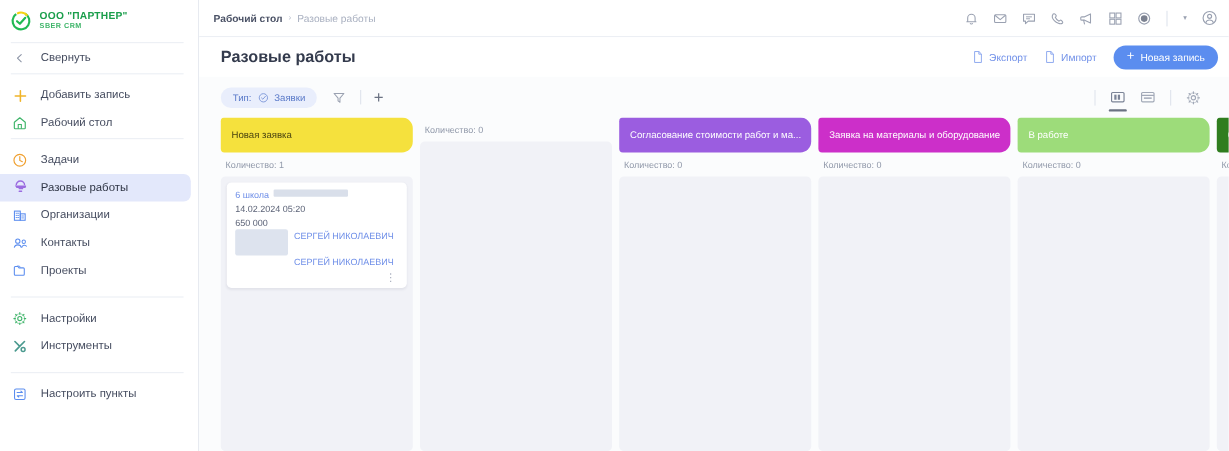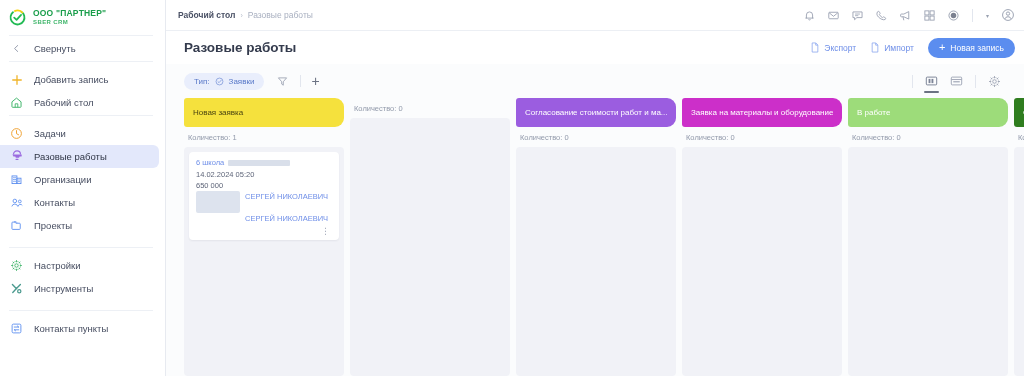--- a/index.html
+++ b/index.html
@@ -126,21 +126,21 @@
     padding: 5px;
   }
 
   .card {
     background: #ffffff;
     border-radius: 4px;
     padding: 6px 7px 3px 7px;
     box-shadow: 0 1px 2px rgba(40,48,70,.07);
     cursor: pointer;
   }
-  .card-title-row { display: flex; align-items: center; gap: 4px; }
+  .card-title-row { display: flex; gap: 4px; }
   .card-title { font-size: 7.5px; color: #6f8fe8; white-space: nowrap; }
   .redact { background: #d9dfea; border-radius: 1px; height: 6px; }
   .redact-title { flex: 1; max-width: 62px; }
   .card-date { font-size: 7.5px; color: #5d6478; margin-top: 3px; }
   .card-amount { font-size: 7.5px; color: #5d6478; margin-top: 2px; }
   .card-people { display: flex; gap: 5px; margin-top: 1px; }
   .redact-block { width: 44px; height: 22px; flex: 0 0 44px; background: #dde3ee; border-radius: 2px; }
   .card-names { display: flex; flex-direction: column; gap: 13px; padding-top: 1px; }
   .card-name { font-size: 7.5px; color: #6f8fe8; white-space: nowrap; }
   .card-foot { display: flex; justify-content: flex-end; margin-top: 3px; }
@@ -287,21 +287,21 @@
     <div class="sb-sep"></div>
     <div class="sb-gap"></div>
 
     <div class="sb-item">
       <span class="sb-icon">
         <svg width="13" height="13" viewBox="0 0 16 16">
           <rect x="2.6" y="2.6" width="10.8" height="10.8" rx="1.6" fill="none" stroke="#5b8def" stroke-width="1.1"></rect>
           <path d="M5.2 6.2 h5.4 M10.6 6.2 l-1.5-1.3 M10.8 9.6 h-5.4 M5.4 9.6 l1.5 1.3" fill="none" stroke="#5b8def" stroke-width="1.1" stroke-linecap="round" stroke-linejoin="round"></path>
         </svg>
       </span>
-      <span>Контакты пункты</span>
+      <span>Настроить пункты</span>
     </div>
 
   </aside>
 
   <section class="main">
 
     <div class="topbar">
       <nav class="crumbs">
         <span class="crumb-1">Рабочий стол</span>
         <span class="crumb-sep">›</span>

